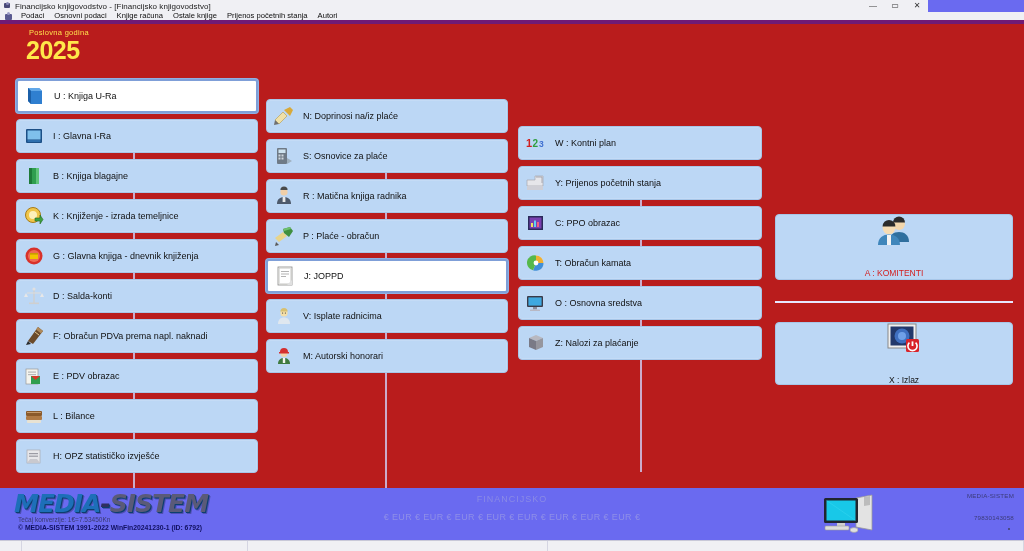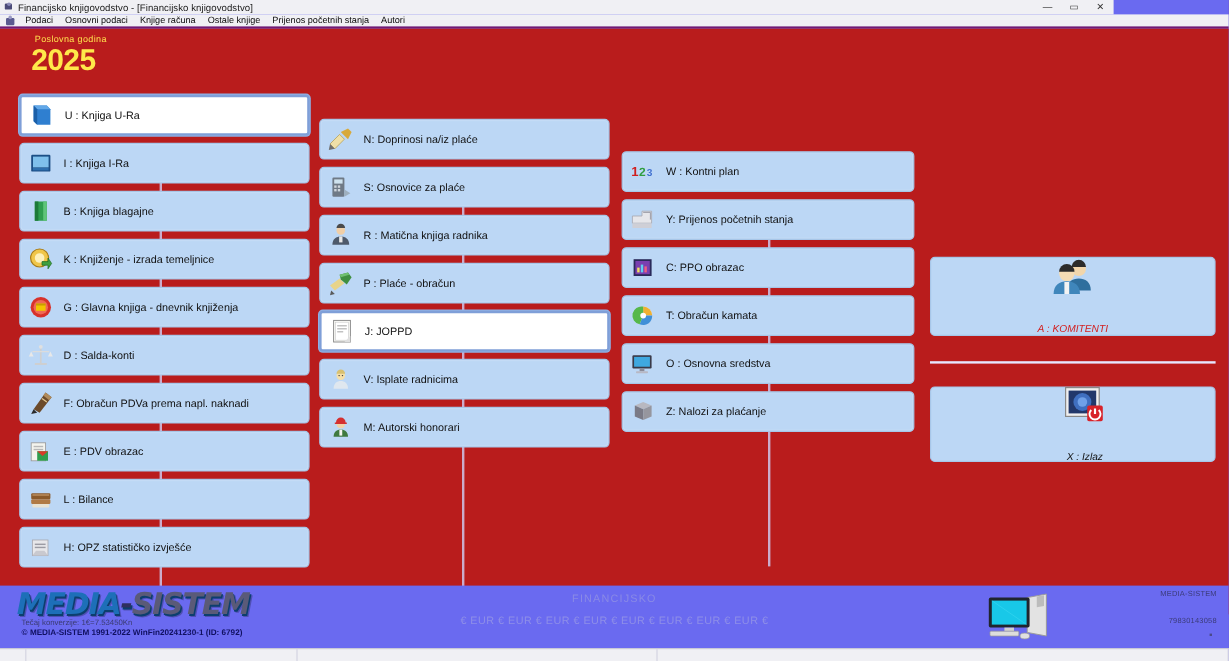--- a/index.html
+++ b/index.html
@@ -39,21 +39,21 @@
 
   
   .mdibtns { position:absolute; right:1px; top:13px; height:10px; display:flex; }
   .mdibtn { width:12px; height:10px; display:flex; align-items:center; justify-content:center;
             font-size:6px; color:#444; }
 
   
   .menubar {
     position:absolute; left:0; top:12px; width:1024px; height:12px;
     background:#f0f0f4; display:flex; align-items:center;
-    border-bottom:2px solid #701a75;
+    border-bottom:4px solid #701a75;
   }
   .menubar .mico { width:9px; height:9px; margin:0 3px 0 4px; position:relative; flex:0 0 auto;}
   .menubar .mico:before{content:"";position:absolute;left:1px;top:2px;width:7px;height:6px;
     background:#5a5a90;border-radius:1px;}
   .menubar .mico:after{content:"";position:absolute;left:3px;top:0;width:3px;height:3px;
     background:#9a9ac4;border-radius:50%;}
   .menuitem { font-size:7.6px; color:#0b0b0b; padding:0 5px; white-space:nowrap; line-height:12px;}
 
   
   .client { position:absolute; left:0; top:24px; width:1024px; height:488px; background:#b91c1c; }
@@ -87,21 +87,21 @@
   
   .vline { position:absolute; width:2px; background:#cfcff8; opacity:0.8; }
 
   
   .rpanel {
     position:absolute; background:#bcd7f5; border:1px solid #a7c6e8; border-radius:4px;
     display:flex; flex-direction:column; align-items:center; justify-content:center;
   }
   #panel-komitenti { left:775px; top:190px; width:238px; height:66px; }
   #panel-izlaz     { left:775px; top:298px; width:238px; height:63px;padding-left:20px; }
-  .rpanel .rlbl { font-size:8.5px; margin-top:18px;font-style:italic; }
+  .rpanel .rlbl { font-size:8.5px; margin-top:18px; }
   .rlbl.red { color:#d21f1f; }
   .rlbl.blk { color:#111; }
   .rsep { position:absolute; left:775px; top:277px; width:238px; height:2px; background:#e7e7ff; }
 
   
   .footer { position:absolute; left:0; top:488px; width:1024px; height:52px; background:#6a6af0; }
   .logo {
     position:absolute; left:14px; top:2px;
     font-family:"DejaVu Sans", sans-serif;
     font-size:25px; font-weight:bold; font-style:italic;
@@ -189,21 +189,21 @@
       </div>
 
       <div class="mbtn">
         <span class="ico">
           <svg viewBox="0 0 22 22">
               <rect x="3" y="4" width="16" height="14" rx="1" fill="#1c4f86"></rect>
               <rect x="4.5" y="5.5" width="13" height="9" fill="#7fc0ec"></rect>
               <rect x="4.5" y="15" width="13" height="2" fill="#2e6fae"></rect>
             </svg>
         </span>
-        <span class="lbl">I : Knjiga I-Ra</span>
+        <span class="lbl">I : Glavna I-Ra</span>
       </div>
 
       <div class="mbtn">
         <span class="ico">
           <svg viewBox="0 0 22 22">
               <path d="M6 3 L16 3 L16 19 L6 19 Z" fill="#2f9e4f"></path>
               <path d="M6 3 L9 3 L9 19 L6 19 Z" fill="#1d7a38"></path>
               <path d="M13 3 L16 3 L16 19 L13 19 Z" fill="#5fc47a"></path>
             </svg>
         </span>

